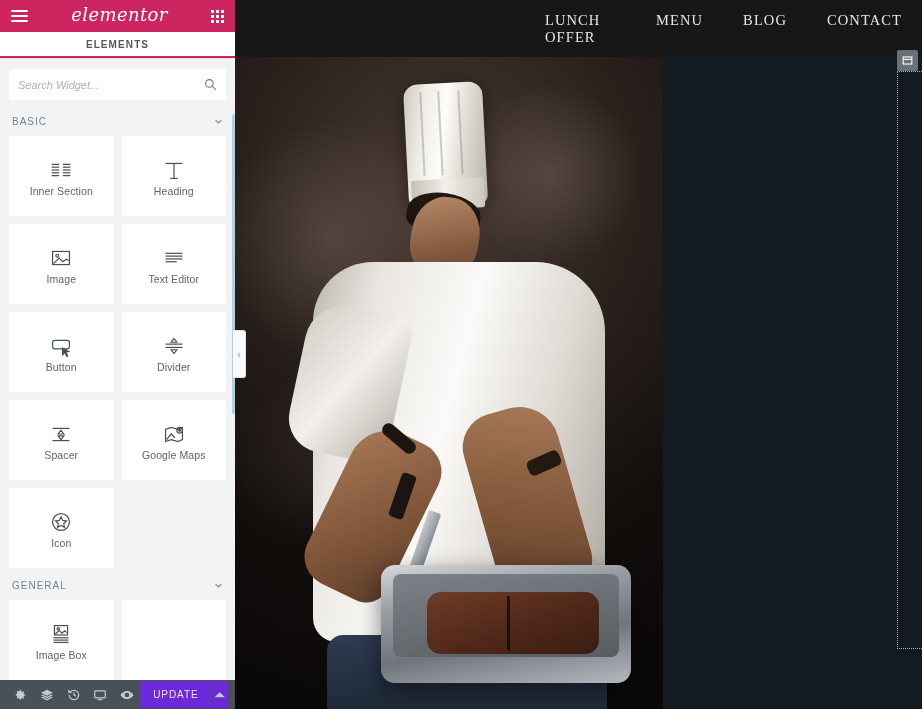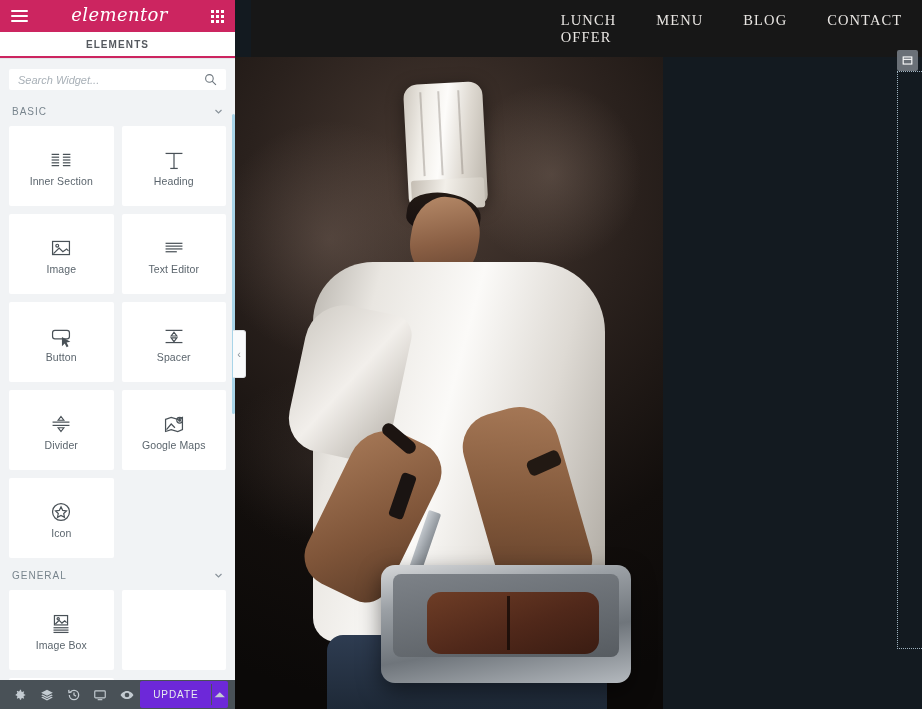--- a/index.html
+++ b/index.html
@@ -45,21 +45,21 @@
     flex: 1; display: flex; align-items: center; justify-content: center;
     font-size: 10px; letter-spacing: 1.1px; color: #6d7882;
     background: #fafbfc; cursor: pointer;
     border-bottom: 2px solid transparent;
   }
   .tab.active { background: #fff; color: #55595f; border-bottom-color: #cc2560; font-weight: bold; }
 
   .search-wrap { padding: 10px 9px 4px 9px; }
   .search-box {
     position: relative;
-    background: #fff; border-radius: 2px; height: 21px;
+    background: #fff; border-radius: 2px; height: 31px;
     display: flex; align-items: center; padding: 0 9px;
   }
   .search-box input {
     border: 0; outline: 0; flex: 1; font-size: 11px;
     font-style: italic; color: #9aa3ab;
     font-family: "Liberation Sans", sans-serif; background: transparent;
   }
   .search-box input::placeholder { color: #a8b0b7; font-style: italic; }
   .mag { width: 13px; height: 13px; flex: 0 0 13px; }
 
@@ -125,23 +125,23 @@
     font-size: 11px; color: #8b949b; z-index: 40; cursor: pointer;
   }
 
   
   #canvas {
     position: relative; flex: 1; height: 709px;
     background: #131a20; overflow: hidden;
   }
 
   .site-nav {
-    position: absolute; left: 16px; top: 0; right: 0; height: 57px;
+    position: absolute; left: 0; top: 0; right: 0; height: 57px;
     background: #171717;
-    display: flex; align-items: center; z-index: 5; justify-content: center;
+    display: flex; align-items: center; z-index: 5;
   }
   .site-nav .links { display: flex; gap: 0; margin-left: 290px; }
   .site-nav a {
     font-family: "Liberation Serif", serif;
     color: #e9e6e3; font-size: 14.5px; letter-spacing: 1.1px;
     text-decoration: none; padding: 0 20px; cursor: pointer;
   }
 
   
   .hero-photo {
@@ -373,36 +373,36 @@
       <div class="widget">
         <svg class="wicon" viewBox="0 0 32 32" fill="none" stroke="#495157" stroke-width="1.3">
           <rect x="7" y="10" width="18" height="9" rx="2.5"></rect>
           <path d="M17 17 L17 27 L20 24 L22 28 L24 27 L22 23 L26 22 Z" fill="#495157" stroke="none"></path>
         </svg>
         <span class="wlabel">Button</span>
       </div>
 
       <div class="widget">
         <svg class="wicon" viewBox="0 0 32 32" fill="none" stroke="#495157" stroke-width="1.3">
+          <polygon points="16,8 19,12 13,12"></polygon>
+            <line x1="7" y1="14" x2="25" y2="14"></line>
+            <line x1="7" y1="17.5" x2="25" y2="17.5"></line>
+            <polygon points="16,24 19,20 13,20"></polygon>
+        </svg>
+        <span class="wlabel">Divider</span>
+      </div>
+
+      <div class="widget">
+        <svg class="wicon" viewBox="0 0 32 32" fill="none" stroke="#495157" stroke-width="1.3">
           <line x1="7" y1="10" x2="25" y2="10"></line>
             <polygon points="16,12 19,16 13,16"></polygon>
             <polygon points="16,22 19,18 13,18"></polygon>
             <line x1="7" y1="23" x2="25" y2="23"></line>
         </svg>
         <span class="wlabel">Spacer</span>
-      </div>
-
-      <div class="widget">
-        <svg class="wicon" viewBox="0 0 32 32" fill="none" stroke="#495157" stroke-width="1.3">
-          <polygon points="16,8 19,12 13,12"></polygon>
-            <line x1="7" y1="14" x2="25" y2="14"></line>
-            <line x1="7" y1="17.5" x2="25" y2="17.5"></line>
-            <polygon points="16,24 19,20 13,20"></polygon>
-        </svg>
-        <span class="wlabel">Divider</span>
       </div>
 
       <div class="widget">
         <svg class="wicon" viewBox="0 0 32 32" fill="none" stroke="#495157" stroke-width="1.3">
           <polygon points="7,11 13,9 20,11 25,9 25,22 20,24 13,22 7,24"></polygon>
           <circle cx="22" cy="12" r="3"></circle>
             <circle cx="22" cy="12" r="1" fill="#495157"></circle>
           <polyline points="8,22 13,16 17,20"></polyline>
         </svg>
         <span class="wlabel">Google Maps</span>

